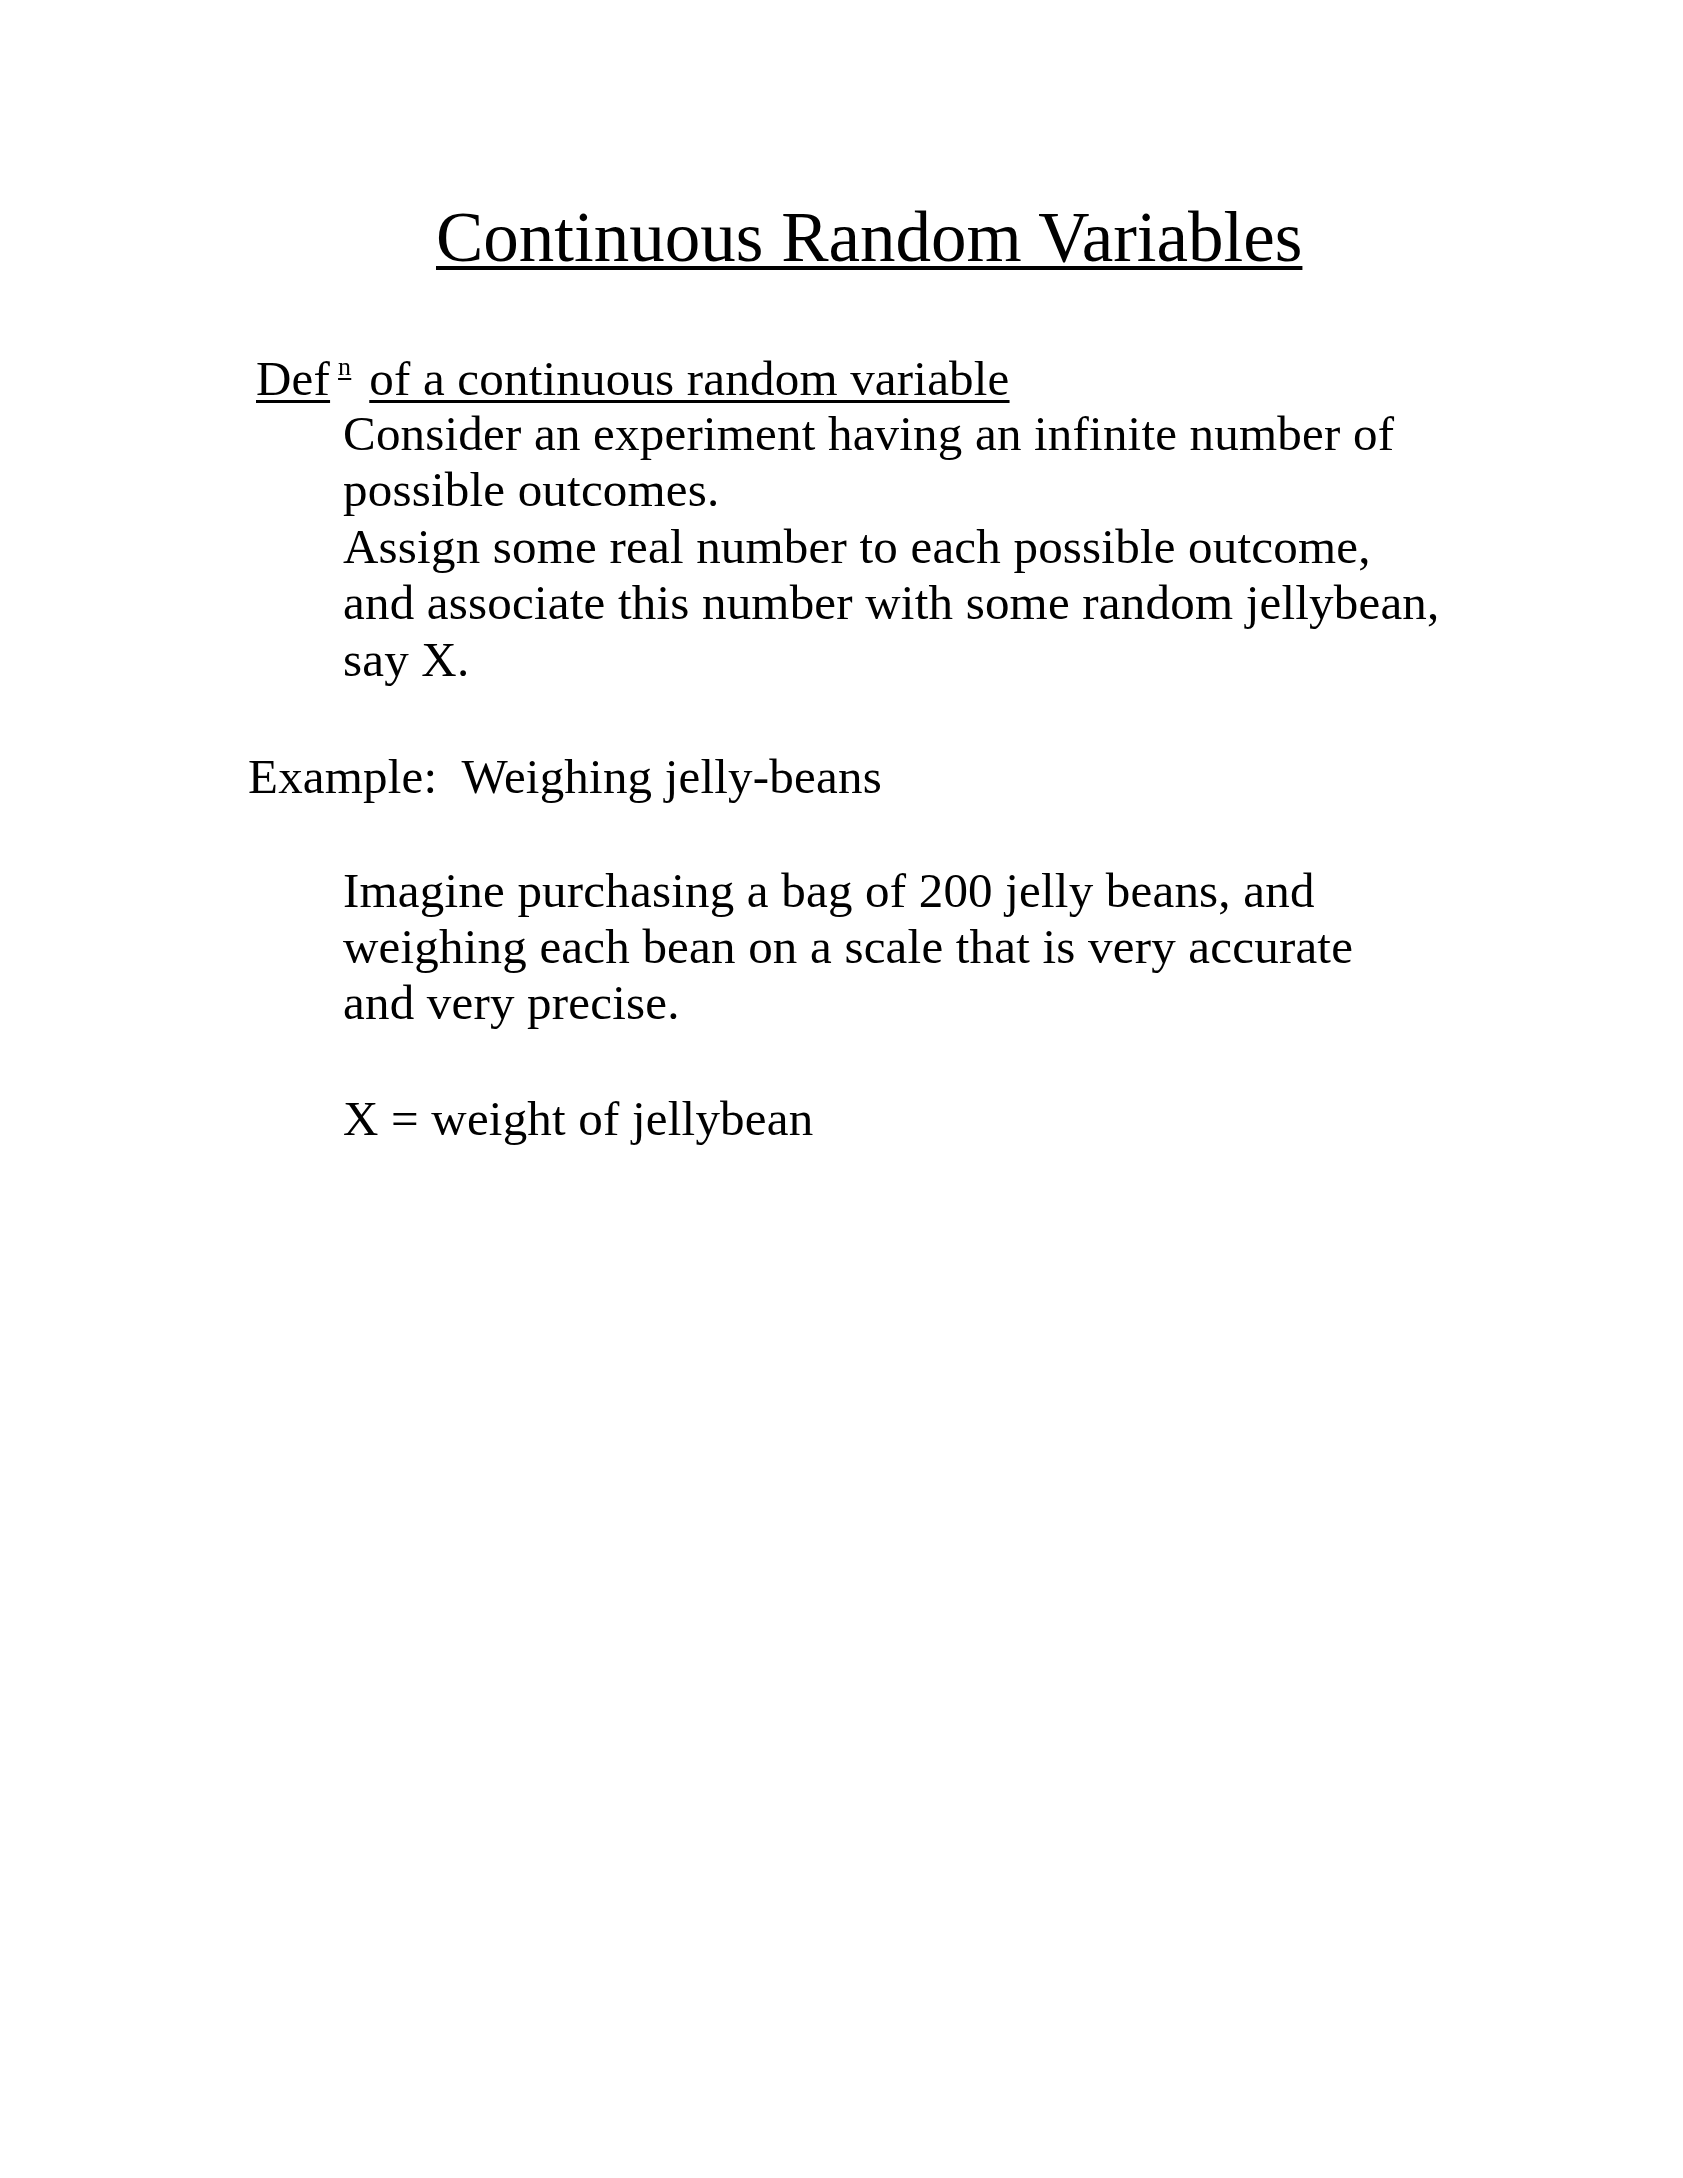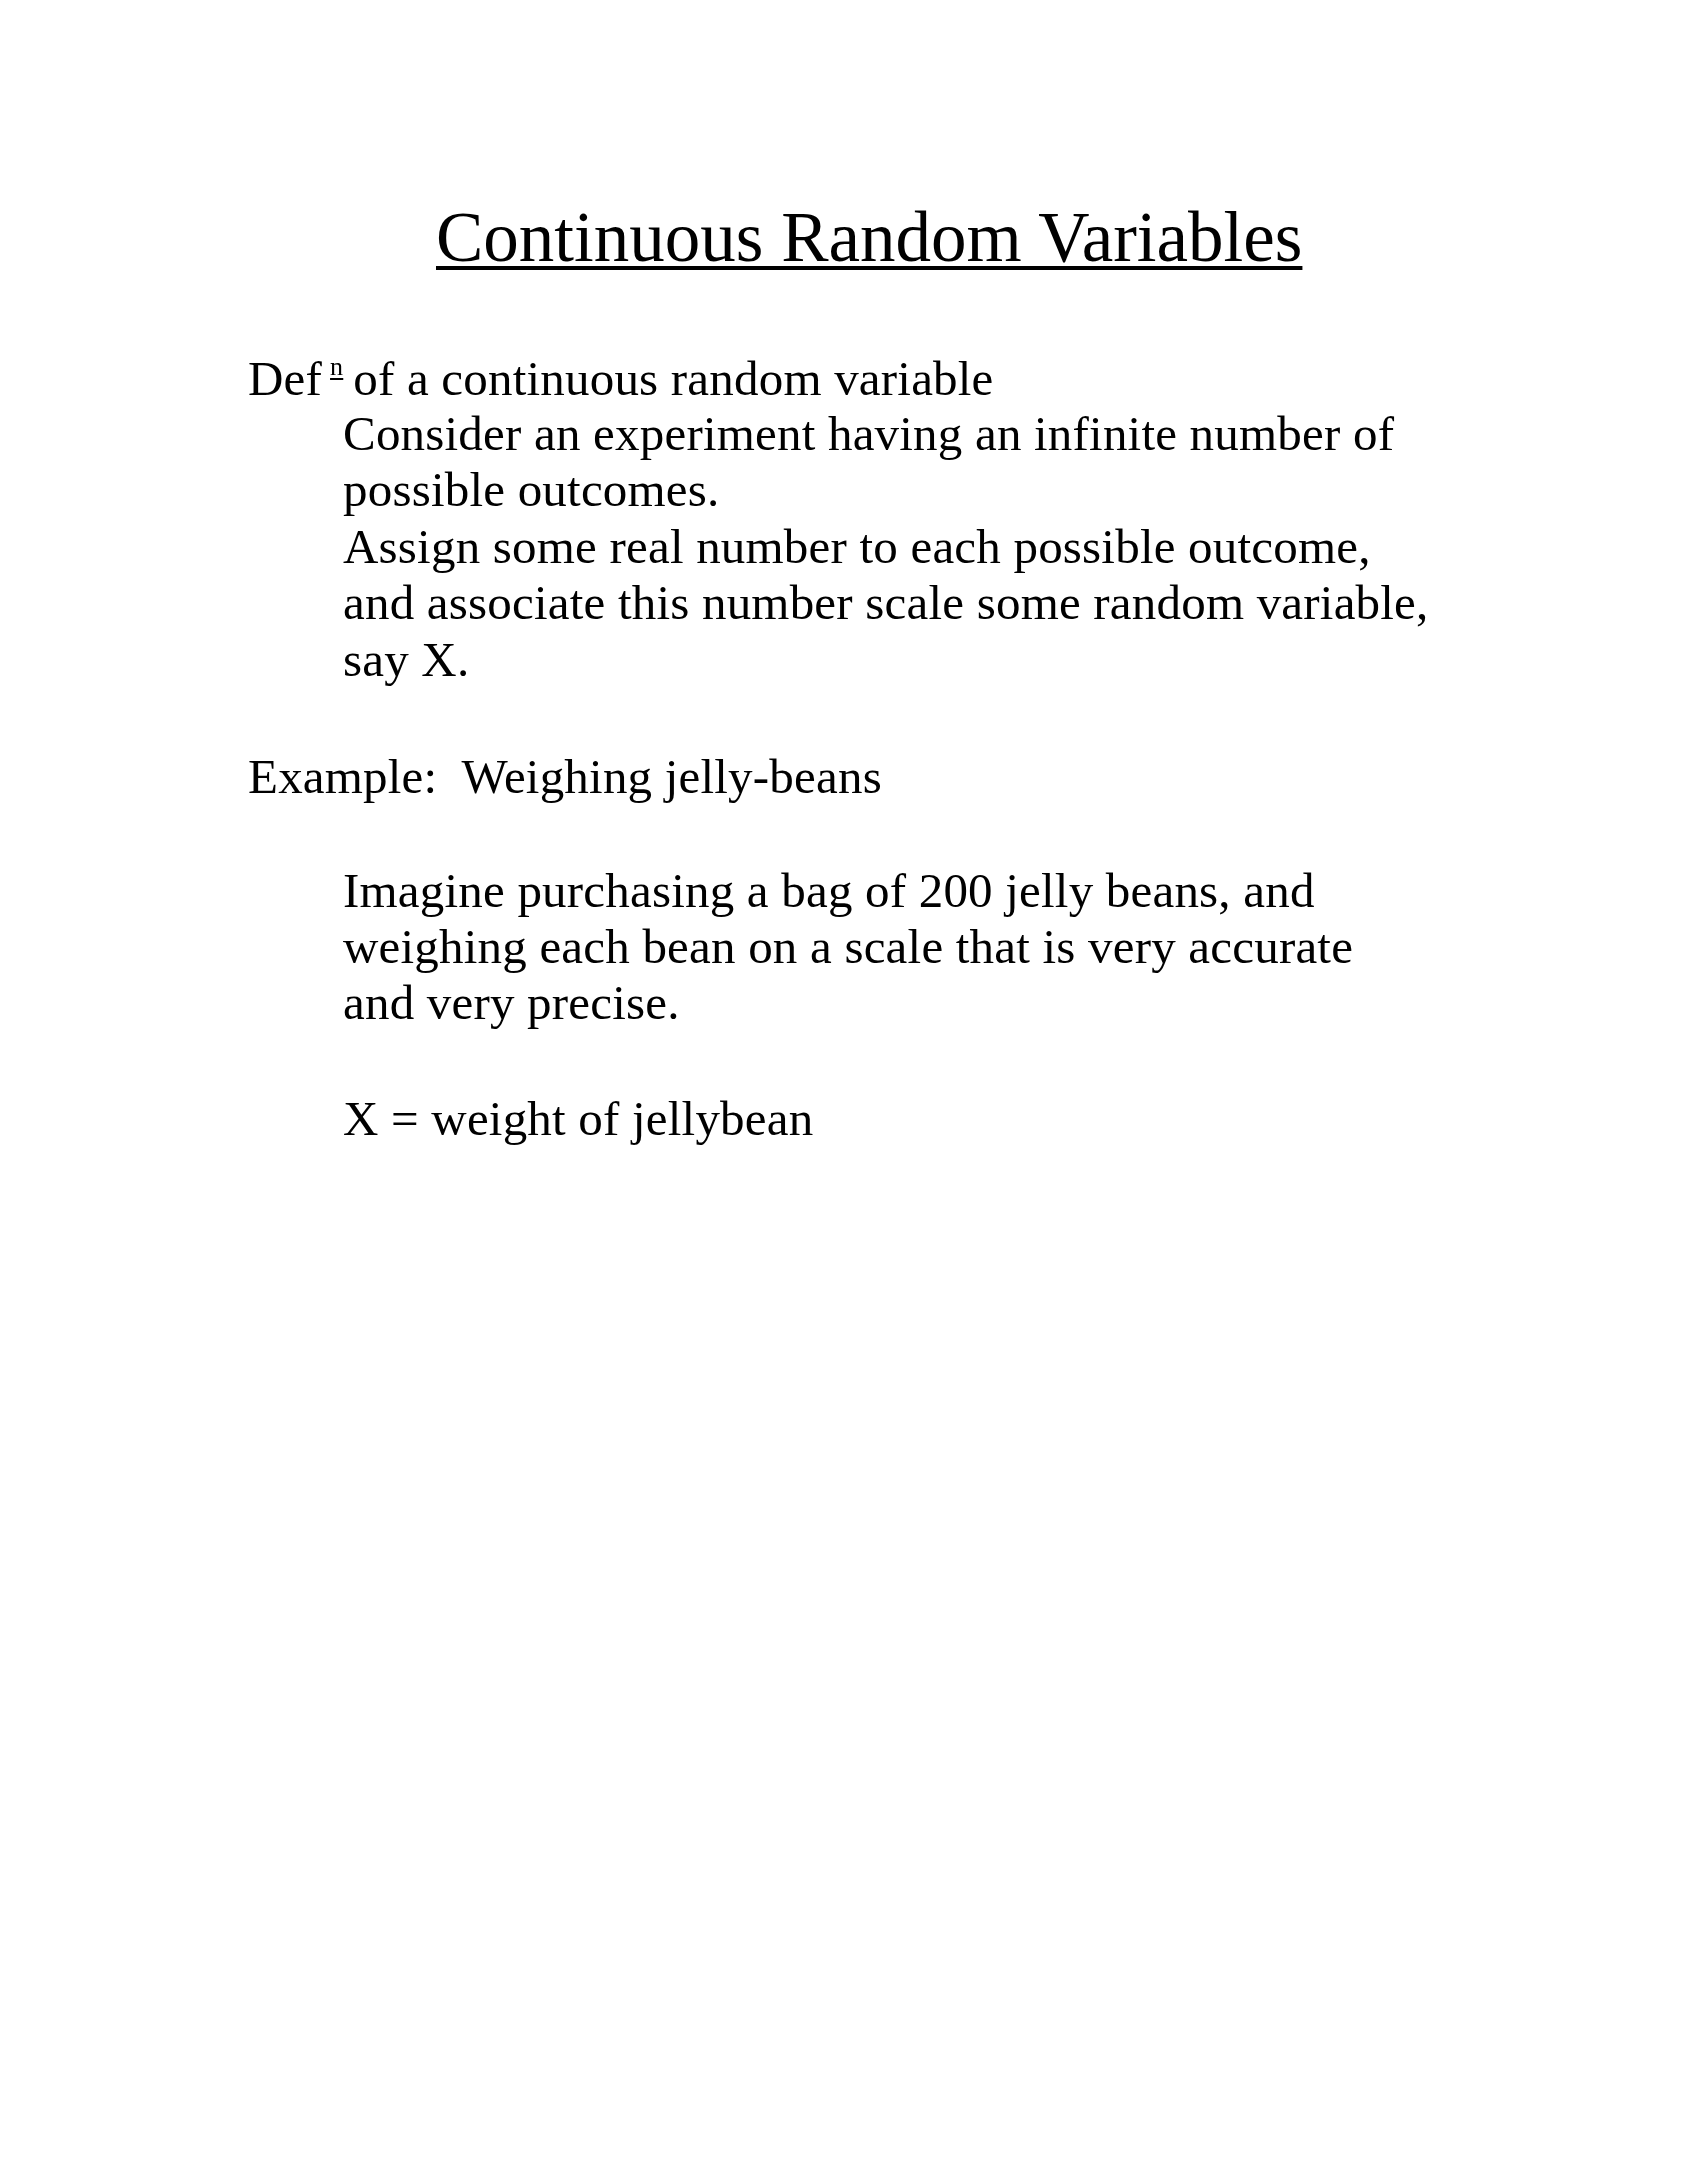--- a/index.html
+++ b/index.html
@@ -33,22 +33,24 @@
     left: 436px;
     top: 198px;
     font-size: 71px;
     line-height: 1.107;
     white-space: nowrap;
     text-decoration: underline;
     text-decoration-thickness: 4px;
     text-underline-offset: 5px;
   }
   .u {
+    text-decoration: underline;
     text-decoration-thickness: 3px;
     text-underline-offset: 5px;
+    margin-left: 8px;
   }
   .sup {
     font-size: 26px;
     vertical-align: 20px;
     line-height: 0;
     text-decoration: underline;
     text-decoration-thickness: 2px;
     text-underline-offset: 3px;
     margin-left: 8px;
   }
@@ -63,21 +65,21 @@
 
   <div class="title">Continuous Random Variables</div>
 
   <div class="line indent-0" style="top:352px;">
     <span class="u">Def</span><span class="sup">n</span><span class="gap"></span><span class="u">of a continuous random variable</span>
   </div>
 
   <div class="line indent-1" style="top:407px;">Consider an experiment having an infinite number of</div>
   <div class="line indent-1" style="top:520px;">Assign some real number to each possible outcome,</div>
   <div class="line indent-1" style="top:463px;">possible outcomes.</div>
-  <div class="line indent-1" style="top:576px;">and associate this number scale some random variable,</div>
+  <div class="line indent-1" style="top:576px;">and associate this number with some random jellybean,</div>
   <div class="line indent-1" style="top:633px;">say X.</div>
 
   <div class="line indent-0" style="top:750px; white-space:pre;">Example:  Weighing jelly-beans</div>
 
   <div class="line indent-1" style="top:864px;">Imagine purchasing a bag of 200 jelly beans, and</div>
   <div class="line indent-1" style="top:920px;font-family:Liberation Serif, serif;">weighing each bean on a scale that is very accurate</div>
   <div class="line indent-1" style="top:976px;">and very precise.</div>
 
   <div class="line indent-1" style="top:1092px;">X = weight of jellybean</div>
 

